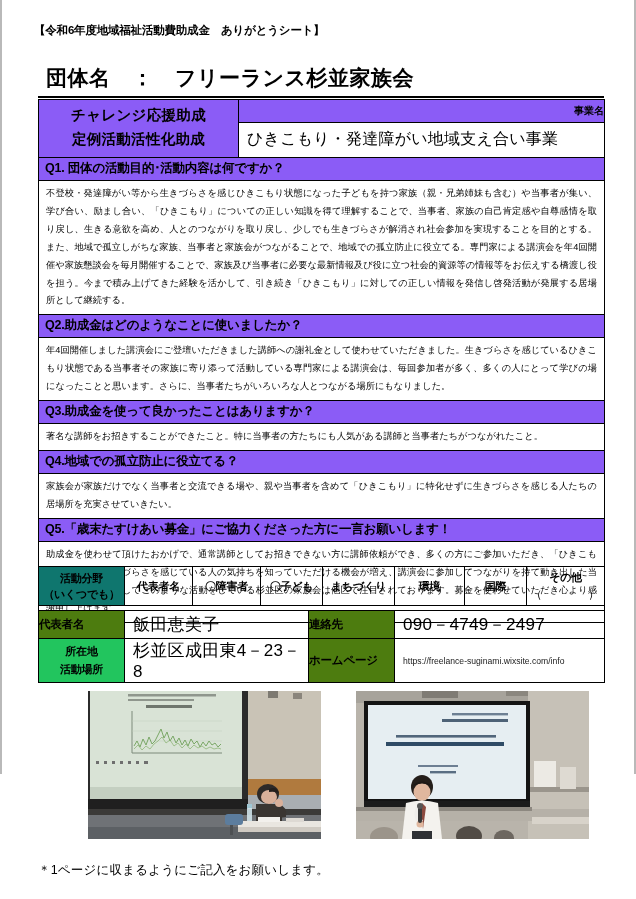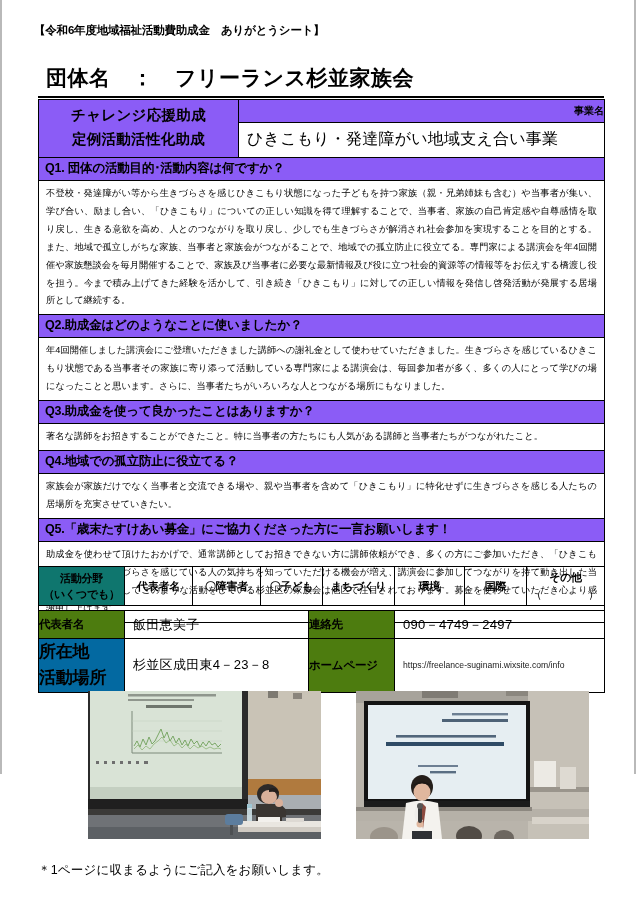--- a/index.html
+++ b/index.html
@@ -173,28 +173,29 @@
   }
   .c-label {
     background: #4d7c0f;
     text-align: left;
     font-size: 11.5px;
     font-weight: bold;
     height: 27px;
     letter-spacing: -0.2px;
   }
   .c-label2 {
-    background: #0369a1;
-    font-size: 17px;
+    background: #22c55e;
+    text-align: center;
+    font-size: 11px;
     font-weight: bold;
     line-height: 1.55;
     letter-spacing: -0.2px;
   }
   .c-value {
-    font-size: 13px;
+    font-size: 17px;
     padding-left: 8px !important;
     letter-spacing: 0.3px;
   }
   .c-value-small {
     font-size: 8.6px;
     padding-left: 8px !important;
     letter-spacing: 0px;
     color: #1a1a1a;
   }
 

